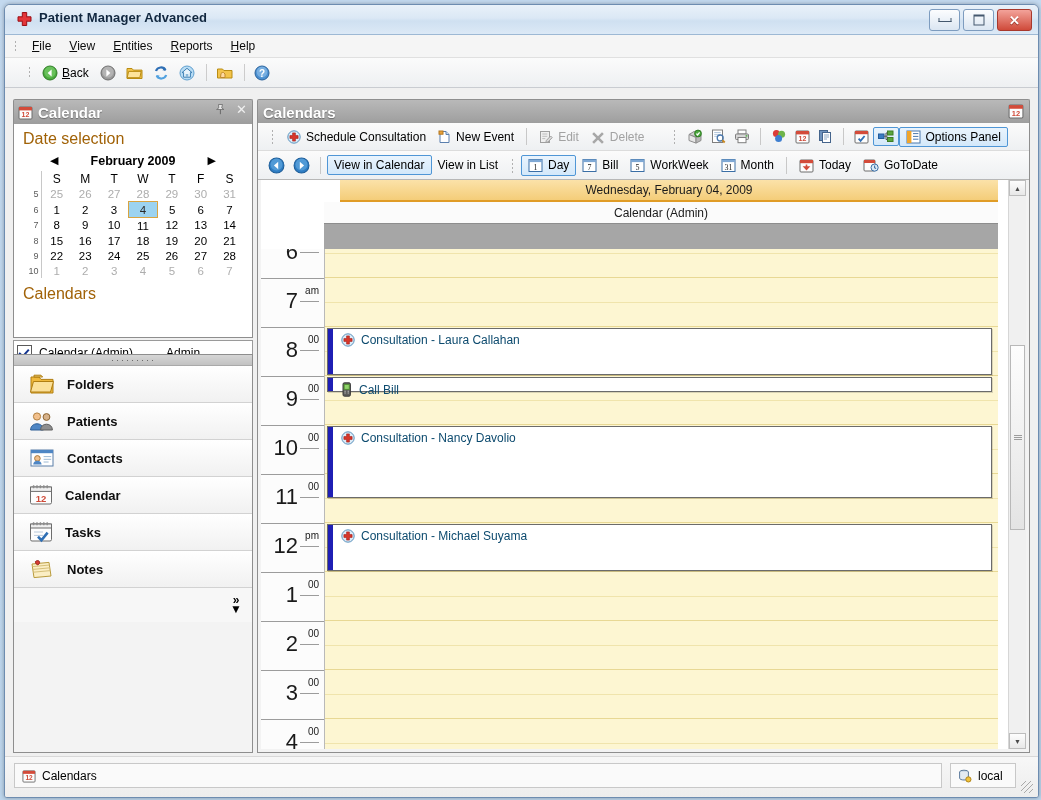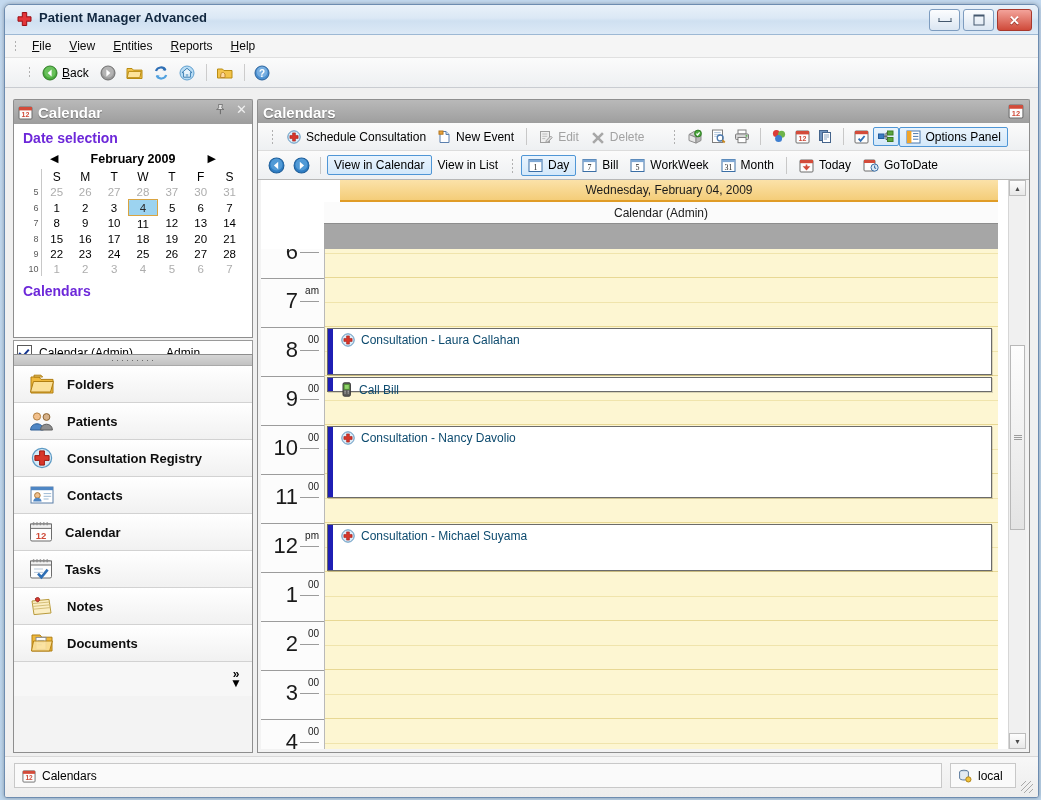--- a/index.html
+++ b/index.html
@@ -66,21 +66,21 @@
   .panel-header .ph-title{
     font-size:15px;font-weight:bold;color:#ffffff;margin-left:5px;
     text-shadow:0 1px 1px rgba(0,0,0,.35);
   }
   .ph-tools{position:absolute;right:5px;top:3px;display:flex;align-items:center;gap:9px;}
   .ph-tools span{color:#efefef;font-size:13px;line-height:1;}
   .panel-body{
     border:1px solid #8e8e8e;border-top:none;background:#fff;height:214px;
     padding:5px 8px 0 8px;box-sizing:border-box;
   }
-  .sec-label{font-size:14px;color:#6d28d9;margin:1px 0 3px 1px;font-weight:bold;}
+  .sec-label{font-size:16px;color:#a16207;margin:1px 0 3px 1px;}
   
   .minical{width:100%;}
   .mc-head{display:flex;align-items:center;justify-content:center;position:relative;height:19px;}
   .mc-head .mtitle{font-size:12.5px;font-weight:bold;}
   .mc-arrow{position:absolute;top:3px;font-size:11px;color:#000;cursor:default;}
   .mc-arrow.left{left:28px;}
   .mc-arrow.right{right:28px;}
   table.mc{border-collapse:collapse;width:100%;margin-top:1px;}
   table.mc td,table.mc th{
      font-size:11.5px;text-align:center;width:13%;height:15px;padding:0;font-weight:normal;color:#000;
@@ -357,21 +357,21 @@
                   <th>S</th>
                 </tr>
               </thead>
             <tbody id="mc-body">
                 <tr>
                   <td class="wk">5</td>
                   <td class="other">25</td>
                   <td class="other">26</td>
                   <td class="other">27</td>
                   <td class="other">28</td>
-                  <td class="other">37</td>
+                  <td class="other">29</td>
                   <td class="other">30</td>
                   <td class="other">31</td>
                 </tr>
                 <tr>
                   <td class="wk">6</td>
                   <td>1</td>
                   <td>2</td>
                   <td>3</td>
                   <td class="sel">4</td>
                   <td>5</td>
@@ -474,29 +474,20 @@
                   <path d="M1.6 20c0-4 3-6.2 6.4-6.2S14.4 16 14.4 20z" fill="#4e86c4" stroke="#2c5d94"></path>
                   <circle cx="17.5" cy="7" r="3.4" fill="#d7b28a" stroke="#8d6533"></circle>
                   <path d="M11.6 20c0-3.8 2.8-5.8 5.9-5.8S23.4 16.2 23.4 20z" fill="#8e8e8e" stroke="#5f5f5f"></path>
                 </svg>
               </span>
               <span class="nav-label">Patients</span>
             </div>
             <div class="nav-item">
               <span>
                 <svg width="26" height="22" viewBox="0 0 26 22">
-                  <circle cx="13" cy="11" r="9.6" fill="#d6eaf7" stroke="#5d9ac4" stroke-width="1.2"></circle>
-                  <path d="M10.6 3.9h4.8v4.7h4.7v4.8h-4.7v4.7h-4.8v-4.7H5.9V8.6h4.7z" fill="#d8372b" stroke="#9e1b14"></path>
-                </svg>
-              </span>
-              <span class="nav-label">Consultation Registry</span>
-            </div>
-            <div class="nav-item">
-              <span>
-                <svg width="26" height="22" viewBox="0 0 26 22">
                   <rect x="2" y="3" width="22" height="16" fill="#fff" stroke="#5b7fa8"></rect>
                   <rect x="2" y="3" width="22" height="3.2" fill="#4e86c4"></rect>
                   <circle cx="8.4" cy="11.4" r="2.8" fill="#f2c08c" stroke="#a87a3f"></circle>
                   <path d="M4.2 17.6c0-2.4 1.9-3.8 4.2-3.8s4.2 1.4 4.2 3.8z" fill="#4e86c4"></path>
                   <path d="M14.6 9.6h7.6M14.6 12.3h7.6M14.6 15h5" stroke="#9dbad4"></path>
                 </svg>
               </span>
               <span class="nav-label">Contacts</span>
             </div>
             <div class="nav-item">
@@ -524,31 +515,20 @@
             </div>
             <div class="nav-item">
               <span>
                 <svg width="26" height="22" viewBox="0 0 26 22">
                   <path d="M3 6l17-1.6 2 13.6L5 19.6z" fill="#fbeec4" stroke="#b99b3c"></path>
                   <path d="M3.6 8.6l17-1.6M4 11.4l17-1.6M4.4 14.2l17-1.6" stroke="#d5bf79"></path>
                   <path d="M6.4 3.6c2.4-2.2 5-.4 4 1.8-.9 2-3.6 2-4-1.8z" fill="#d83c33" stroke="#95231c"></path>
                 </svg>
               </span>
               <span class="nav-label">Notes</span>
-            </div>
-            <div class="nav-item">
-              <span>
-                <svg width="26" height="22" viewBox="0 0 26 22">
-                  <path d="M3 3h8l1.8 2.2H23V19H3z" fill="#f0b93c" stroke="#b07e12"></path>
-                  <rect x="7" y="5.4" width="10" height="12" fill="#fff" stroke="#8c8c8c"></rect>
-                  <path d="M8.6 8.4h6.8M8.6 10.6h6.8M8.6 12.8h4.2" stroke="#a9bdd0"></path>
-                  <path d="M4.6 9h18.8L20.6 19H2.4z" fill="#fbe099" stroke="#b07e12" opacity=".9"></path>
-                </svg>
-              </span>
-              <span class="nav-label">Documents</span>
             </div>
           </div>
         <div class="nav-foot">
           <span class="chev">
             <span>»</span><br>
             <span>▼</span>
           </span>
         </div>
       </div>
     </div>

